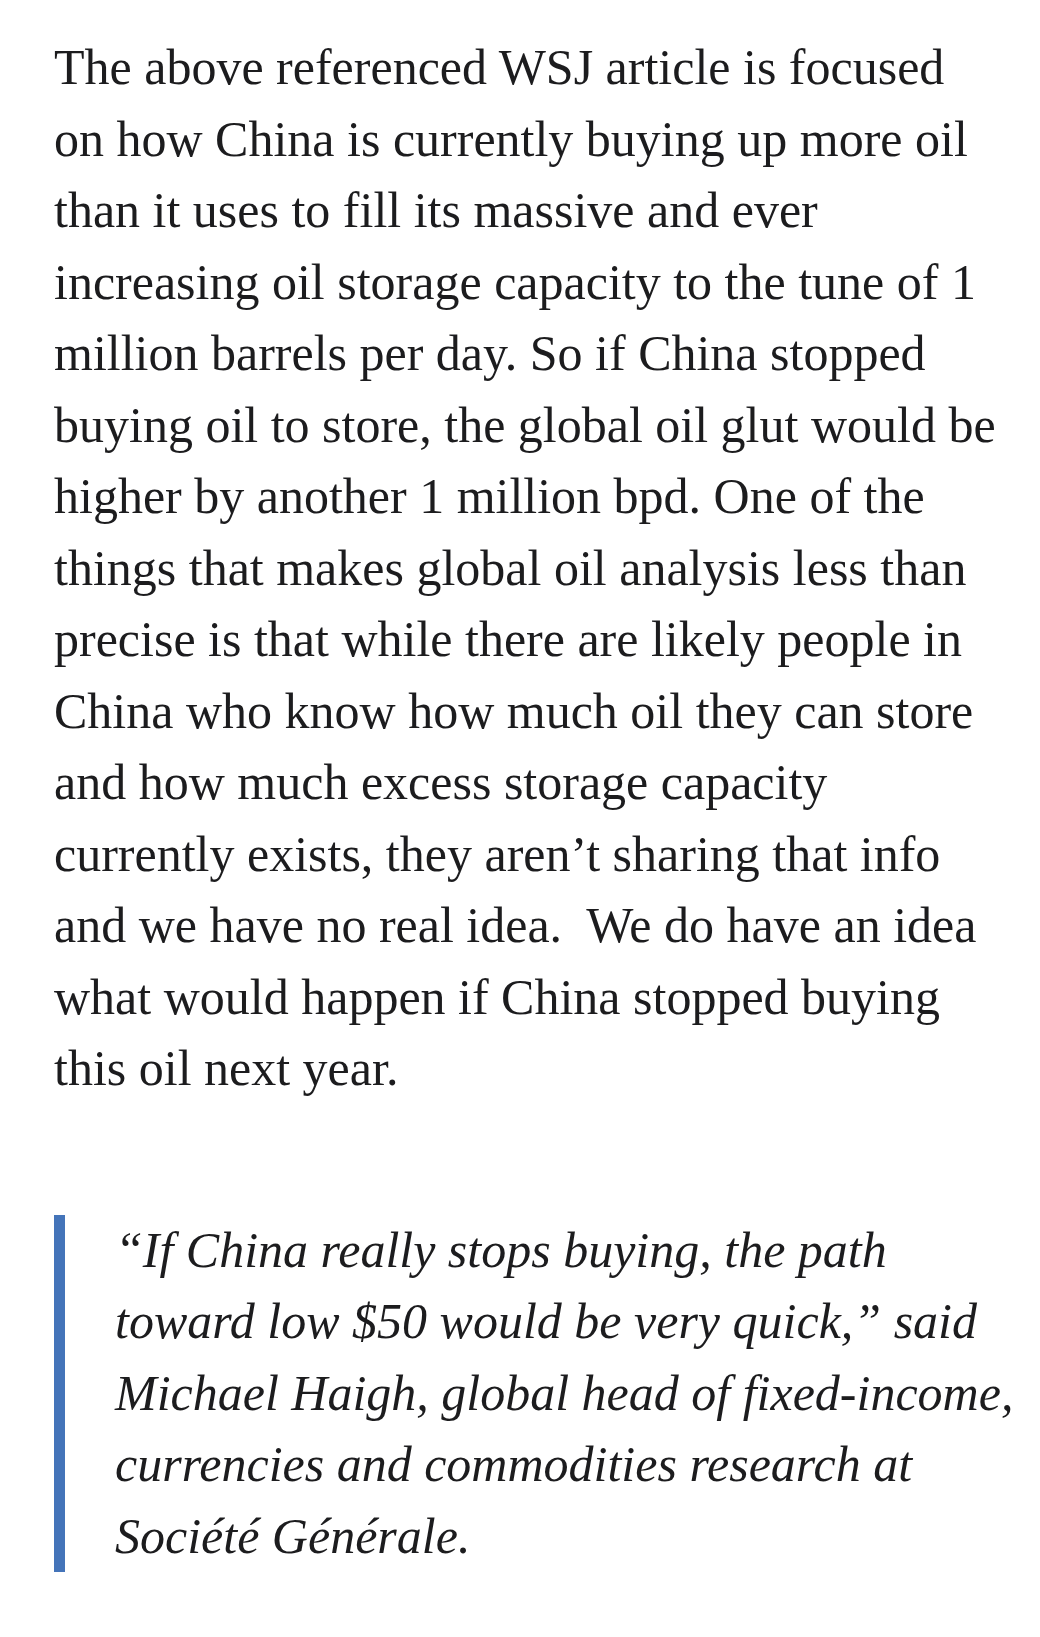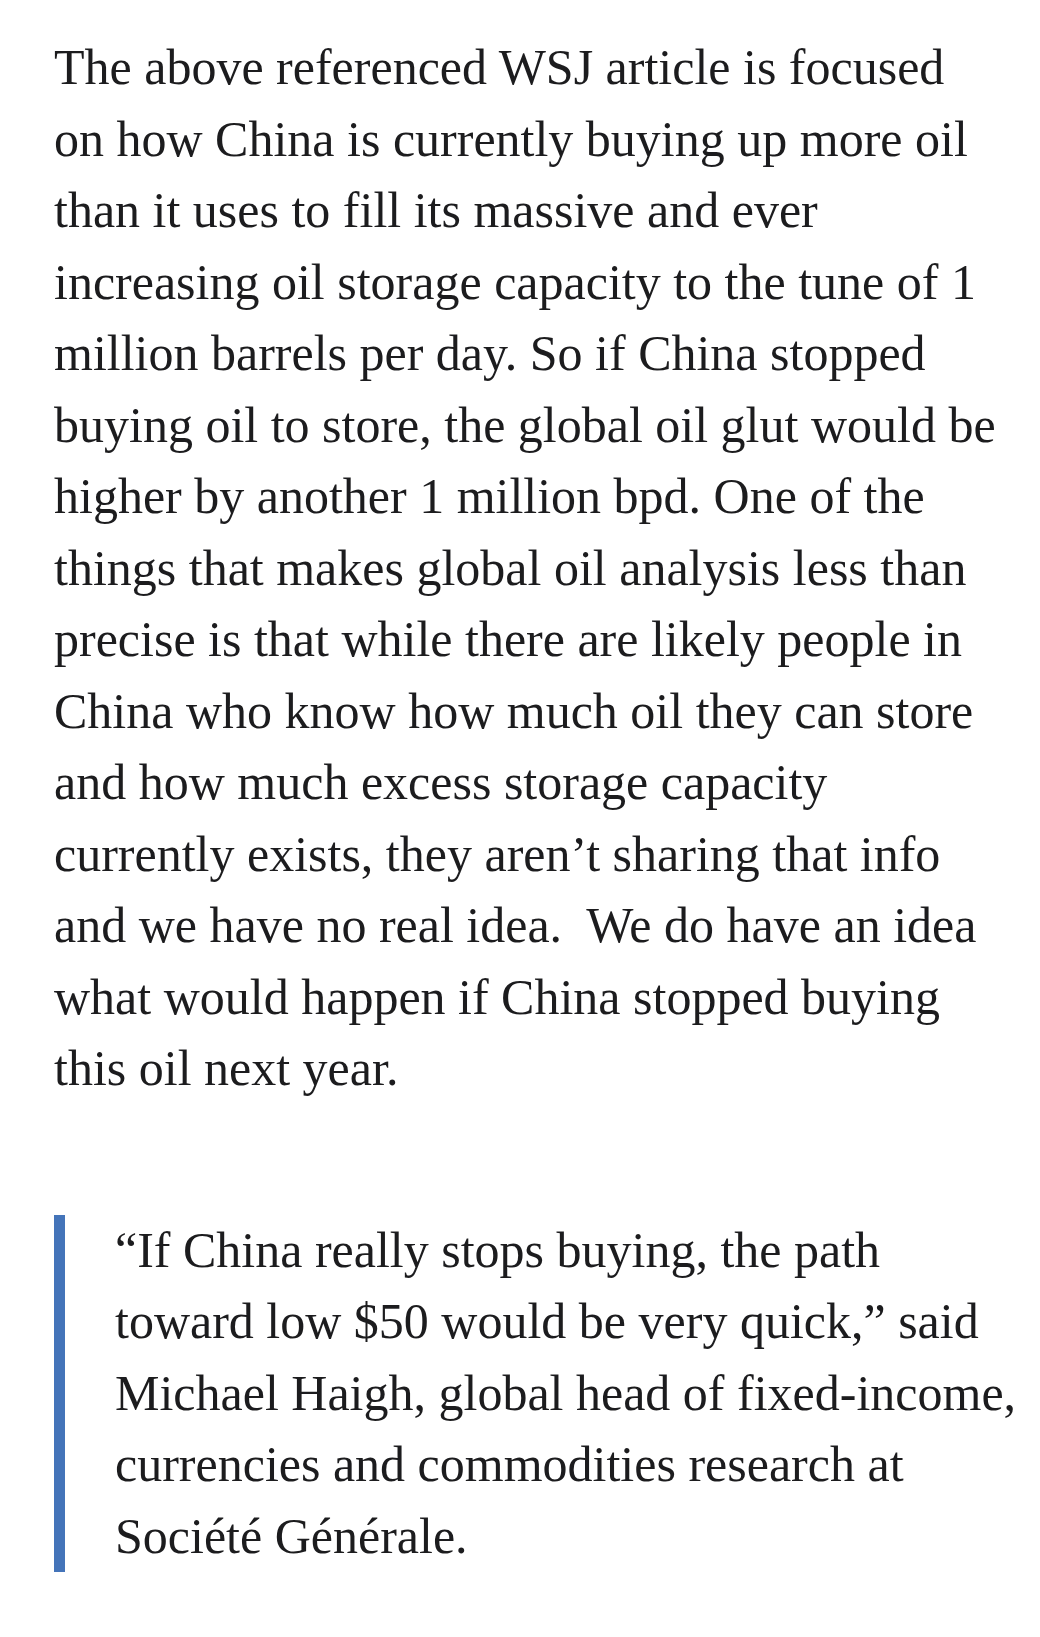--- a/index.html
+++ b/index.html
@@ -52,21 +52,21 @@
     <span class="line">things that makes global oil analysis less than</span>
     <span class="line">precise is that while there are likely people in</span>
     <span class="line">China who know how much oil they can store</span>
     <span class="line">and how much excess storage capacity</span>
     <span class="line">currently exists, they aren’t sharing that info</span>
     <span class="line">and we have no real idea.  We do have an idea</span>
     <span class="line">what would happen if China stopped buying</span>
     <span class="line">this oil next year.</span>
   </p>
 
-  <blockquote class="pull-quote" style="border-left-color: rgb(68, 116, 185);">
+  <blockquote class="pull-quote" style="border-left-color: rgb(68, 116, 185); font-style: italic;">
     <span class="line">“If China really stops buying, the path</span>
     <span class="line">toward low $50 would be very quick,” said</span>
     <span class="line">Michael Haigh, global head of fixed-income,</span>
     <span class="line">currencies and commodities research at</span>
     <span class="line">Société Générale.</span>
   </blockquote>
 
 </div>
 
 </body></html>

